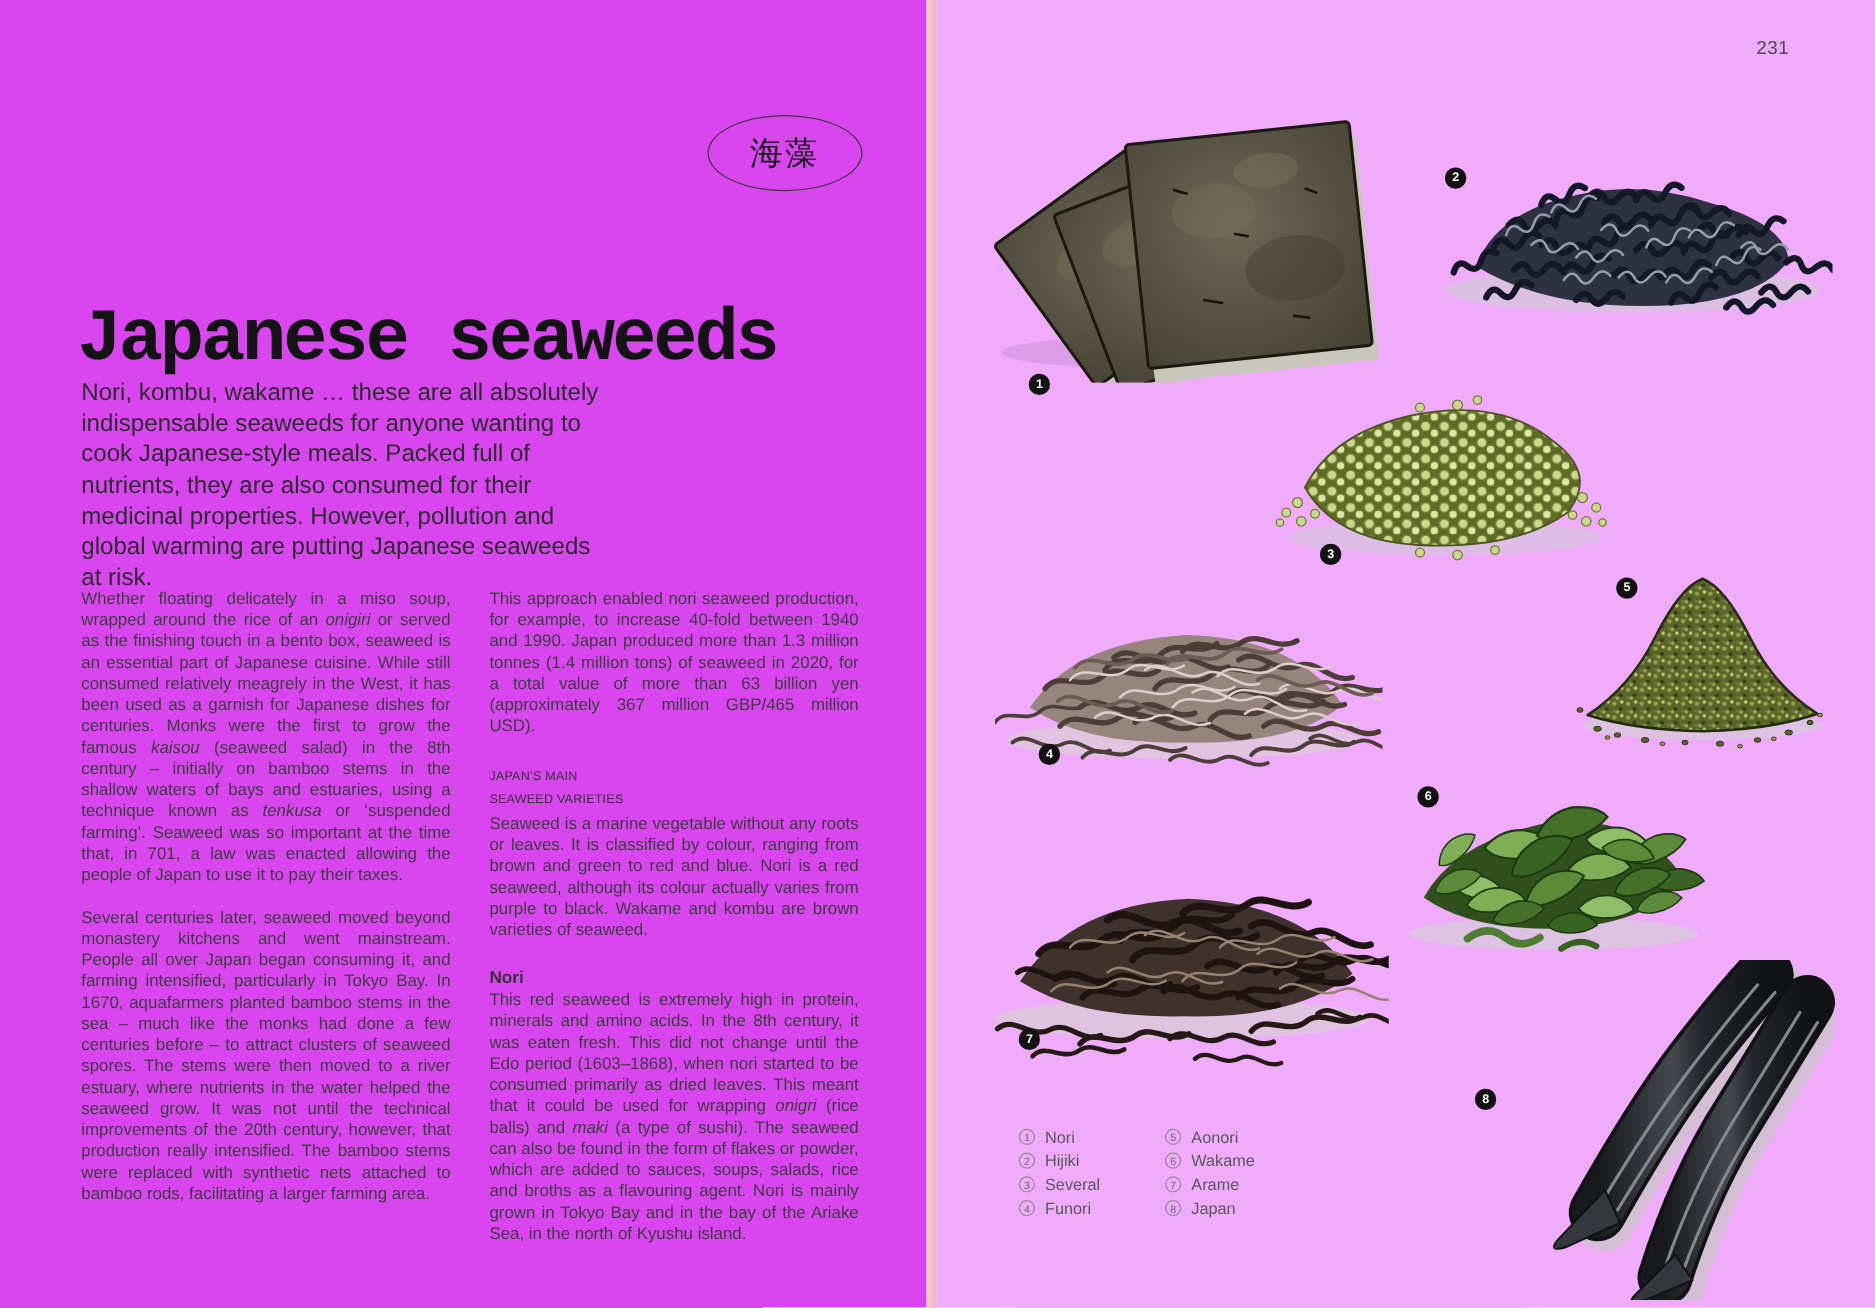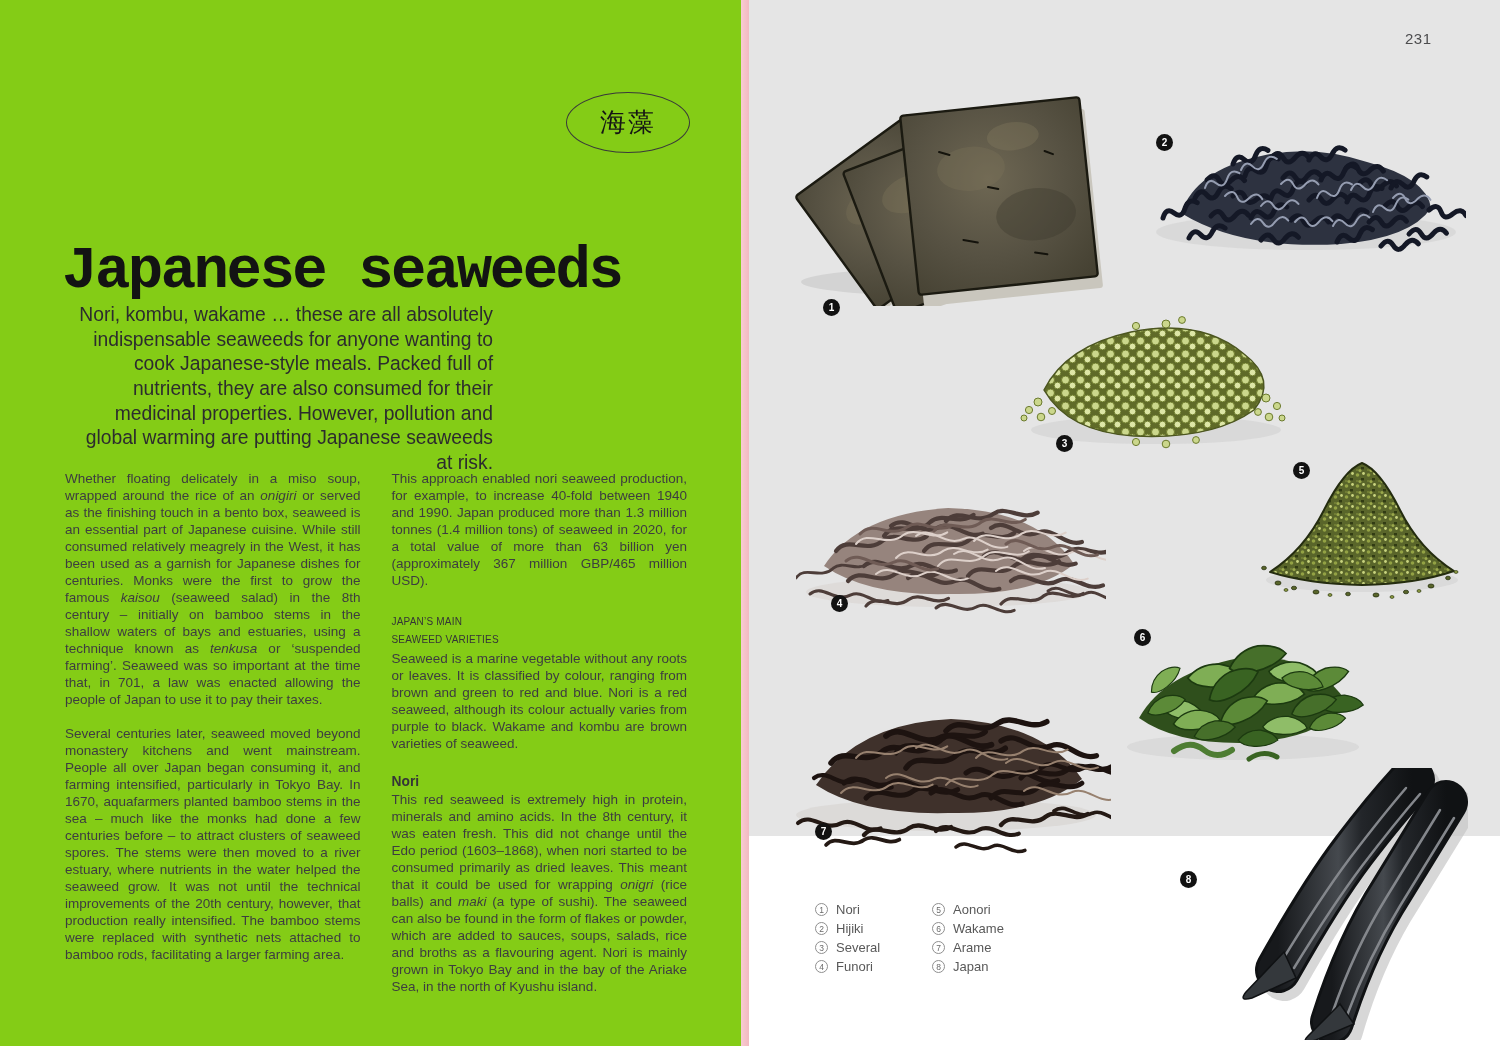--- a/index.html
+++ b/index.html
@@ -1,34 +1,34 @@
 <!DOCTYPE html>
 <html><head>
 <meta charset="utf-8">
 <style>
   html,body{margin:0;padding:0;}
   body{
     width:1500px;height:1046px;position:relative;background:#ffffff;
     font-family:"Liberation Sans",sans-serif;overflow:hidden;
     -webkit-font-smoothing:antialiased;
   }
-  .left-page{position:absolute;left:0;top:0;width:749px;height:1046px;background:#84cc16;}
+  .left-page{position:absolute;left:0;top:0;width:749px;height:1046px;background:#d946ef;}
   .spine-shade{position:absolute;right:0;top:0;width:8px;height:100%;
     background:linear-gradient(to right,#f8ccd1,#f2b9c1);}
-  .right-page{position:absolute;left:749px;top:0;width:751px;height:836px;background:#e5e5e5;}
+  .right-page{position:absolute;left:749px;top:0;width:751px;height:1046px;background:#f0abfc;}
 
   
   .jp-badge{position:absolute;left:566px;top:92px;width:122px;height:59px;
     border:1.3px solid #3a3a3a;border-radius:50%;display:flex;align-items:center;justify-content:center;
     font-family:"DejaVu Sans",sans-serif;font-size:26px;color:#151515;letter-spacing:2px;}
   .page-title{position:absolute;left:62px;top:202px;width:640px;
     font-family:Liberation Mono, monospace;font-weight:bold;font-size:59px;line-height:1;
     color:#131313;letter-spacing:-2.5px;}
   .intro{position:absolute;left:65px;top:303px;width:428px;
-    font-size:19.3px;line-height:1.28;color:#2c2c2e;text-align:right;}
+    font-size:19.3px;line-height:1.28;color:#2c2c2e;}
   .columns{position:absolute;left:65px;top:470px;width:622px;display:flex;gap:31px;}
   .col{width:302px;font-size:13.5px;line-height:17px;text-align:justify;color:#3d3d40;}
   .col p{margin:0 0 17px 0;}
   .col p:last-child{margin-bottom:0;}
   .sec-heading{font-weight:normal;font-size:10px;line-height:17.5px;letter-spacing:.2px;
     color:#353537;margin:24px 0 2px 0;white-space:pre-line;text-align:left;}
   .sub-heading{font-weight:bold;font-size:13.8px;color:#353537;margin:21px 0 1px 0;text-align:left;}
   em{font-style:italic;}
 
   

